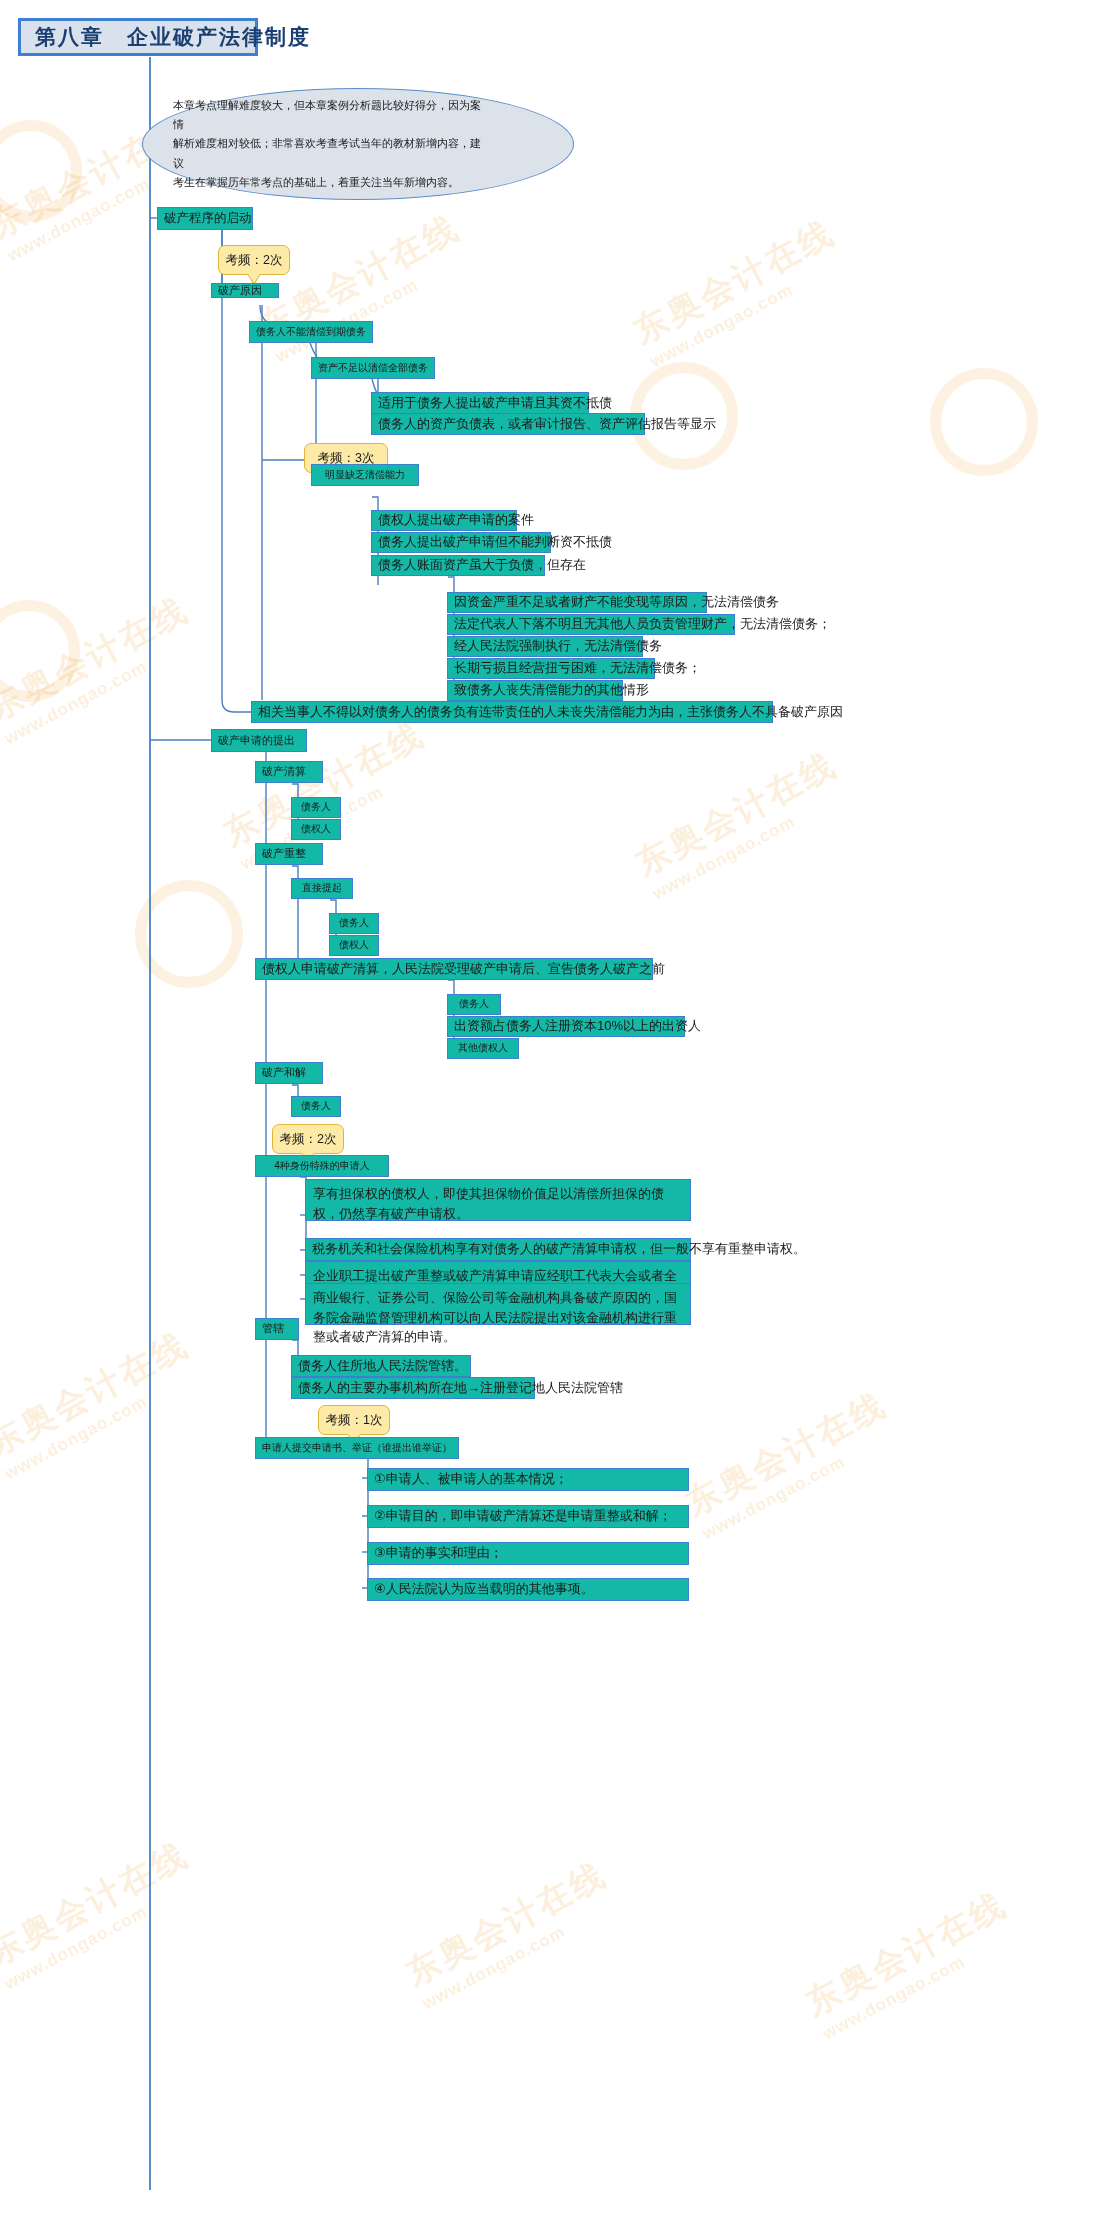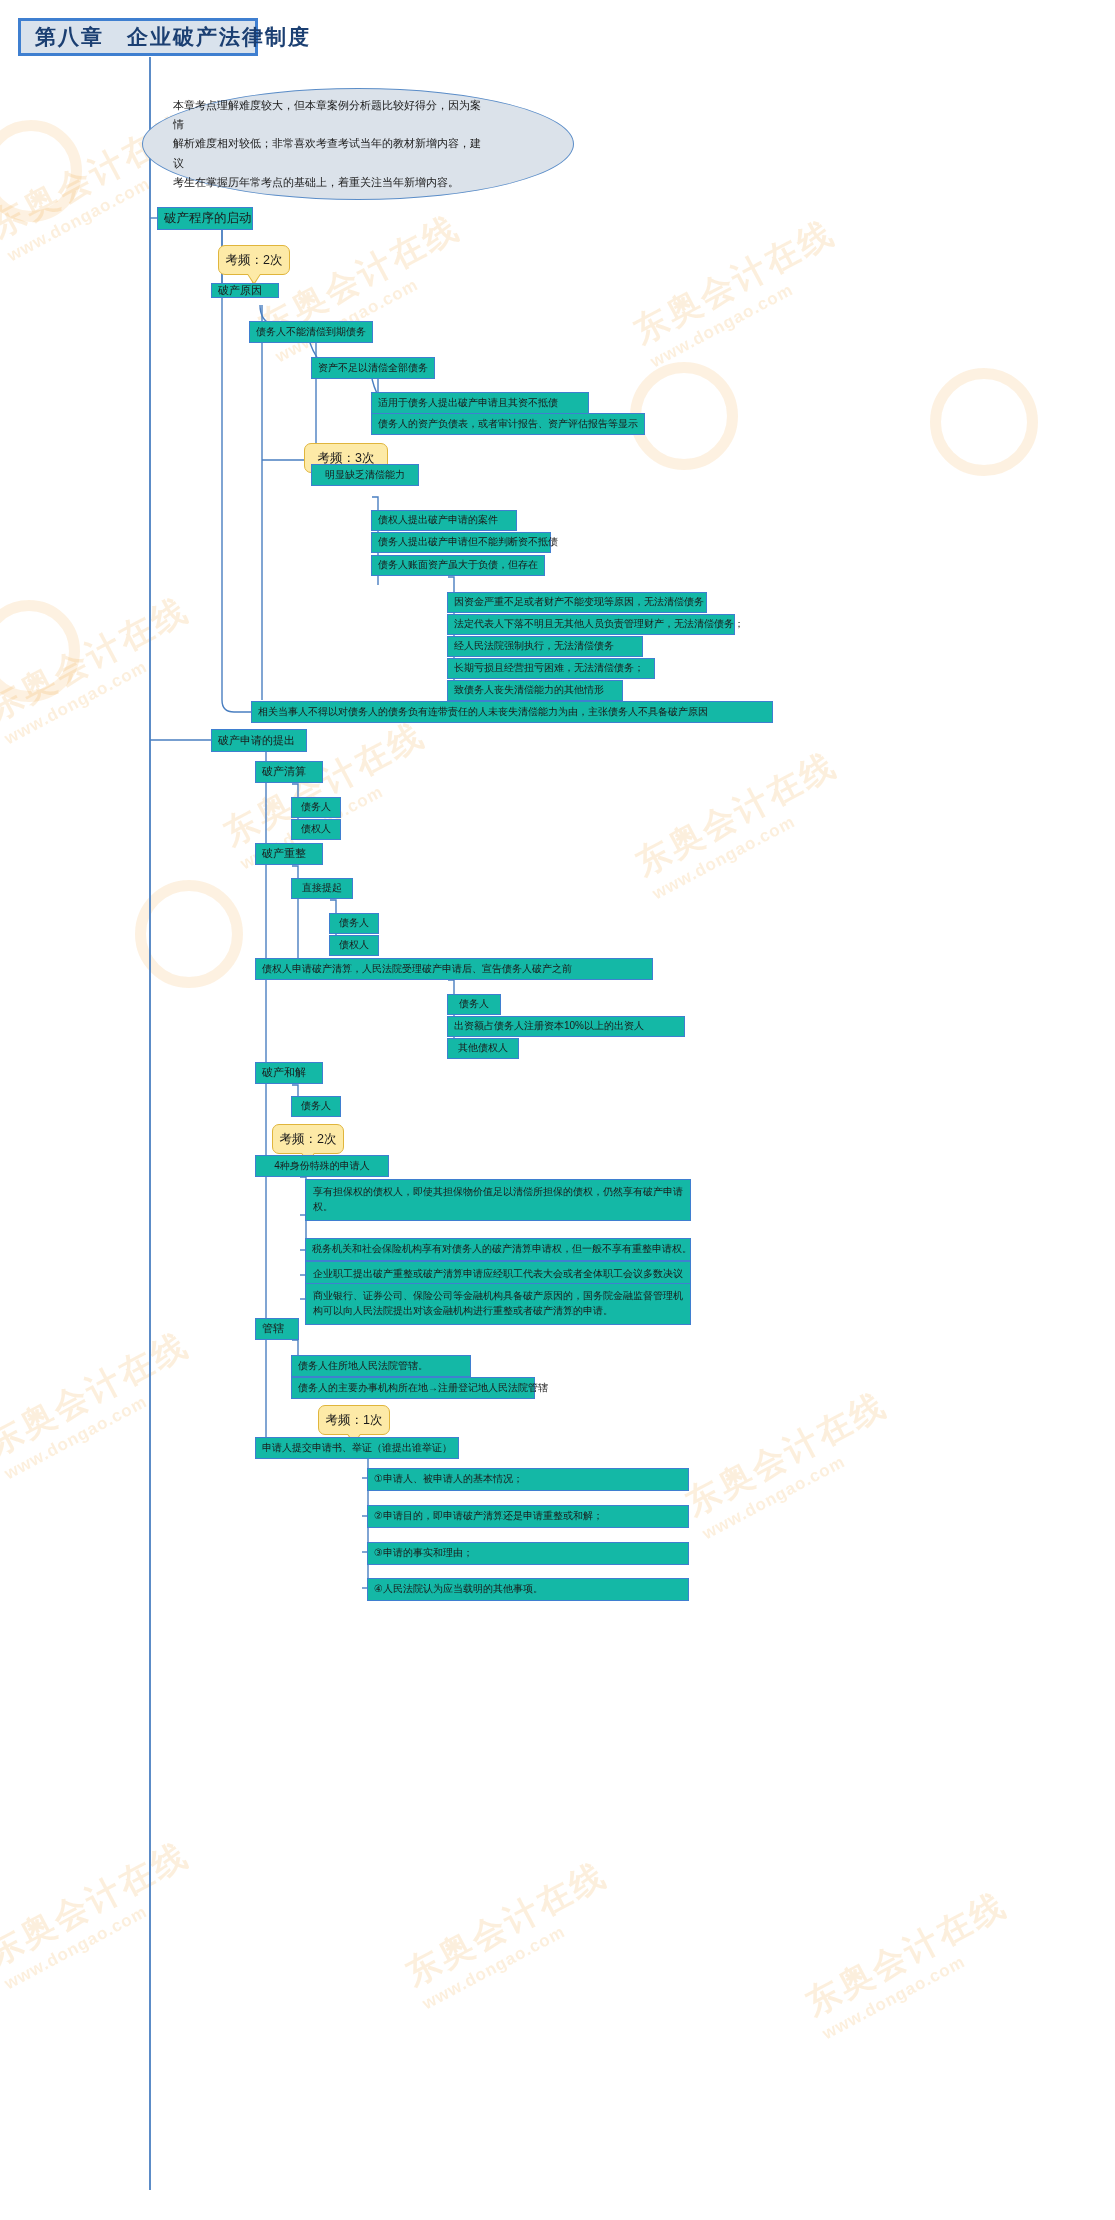--- a/index.html
+++ b/index.html
@@ -33,21 +33,21 @@
     padding:2px 6px;white-space:nowrap;
   }
   .root{
     background:#d9e2ec;border:3px solid #3f7fd0;
     font-size:21px;font-weight:bold;color:#1b3f72;
     letter-spacing:2px;padding:6px 14px;
   }
   .lvl1{font-size:12.5px;border-width:1.6px;}
   .lvl2{font-size:11px;border-width:1.6px;}
   .lvl3{font-size:10px;border-width:1.6px;justify-content:center;}
-  .lvl4{font-size:10px;border-width:1.5px;}
+  .lvl4{font-size:13px;border-width:1.5px;}
   .wrapnode{white-space:normal;display:block;padding:4px 7px;line-height:1.5;}
 
   
   .ellipse{
     position:absolute;background:#dbe2ea;border:1.6px solid #5b8dc8;
     border-radius:50%;display:flex;align-items:center;justify-content:center;
     text-align:left;
   }
   .ellipse span{
     display:block;font-size:11px;line-height:1.75;color:#1a1a1a;

